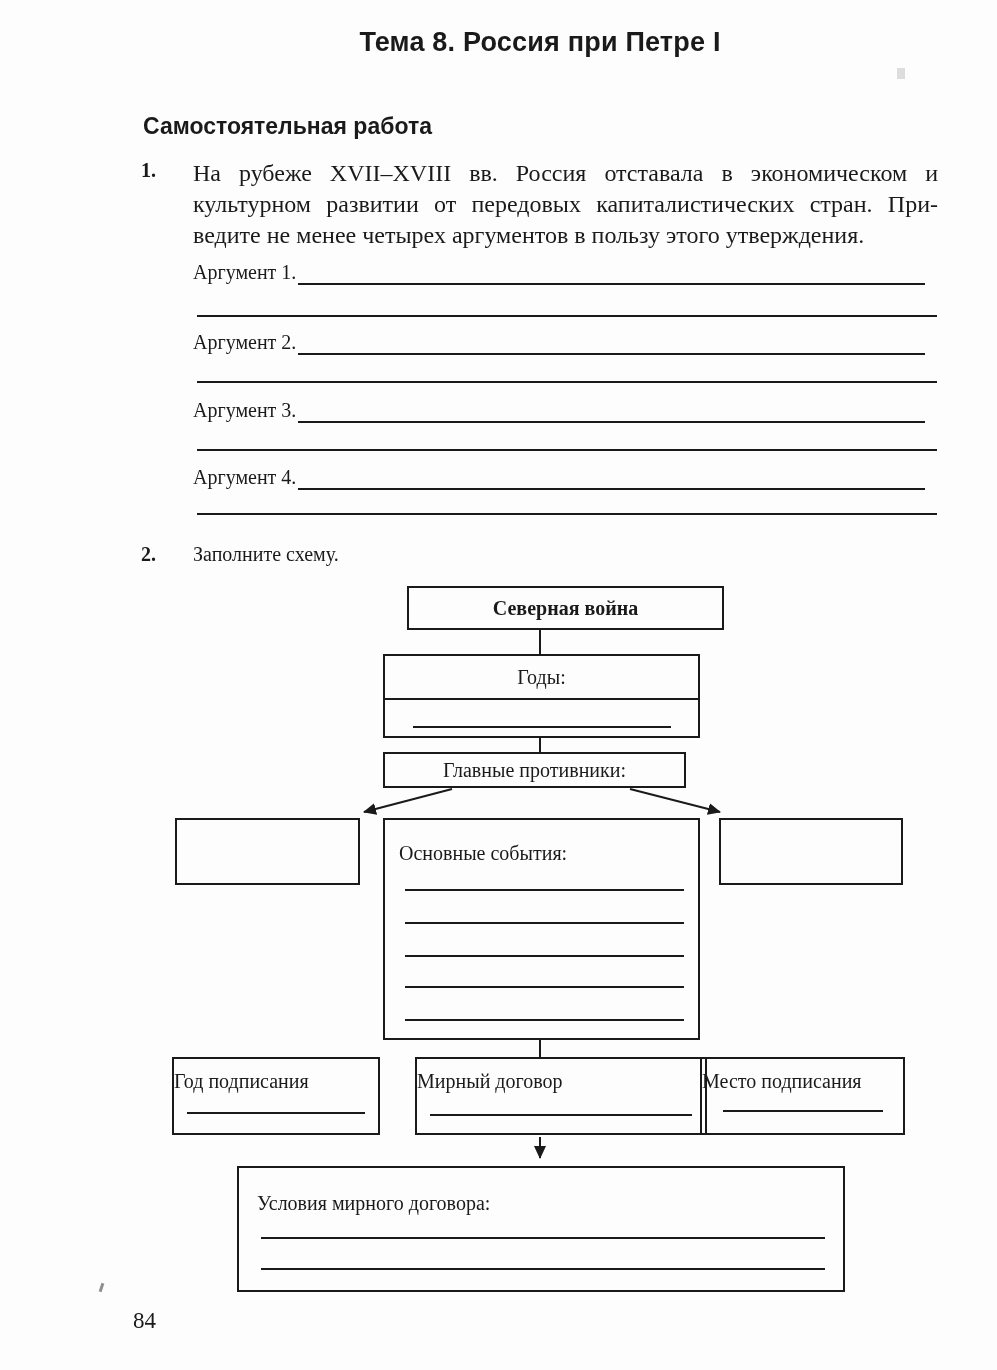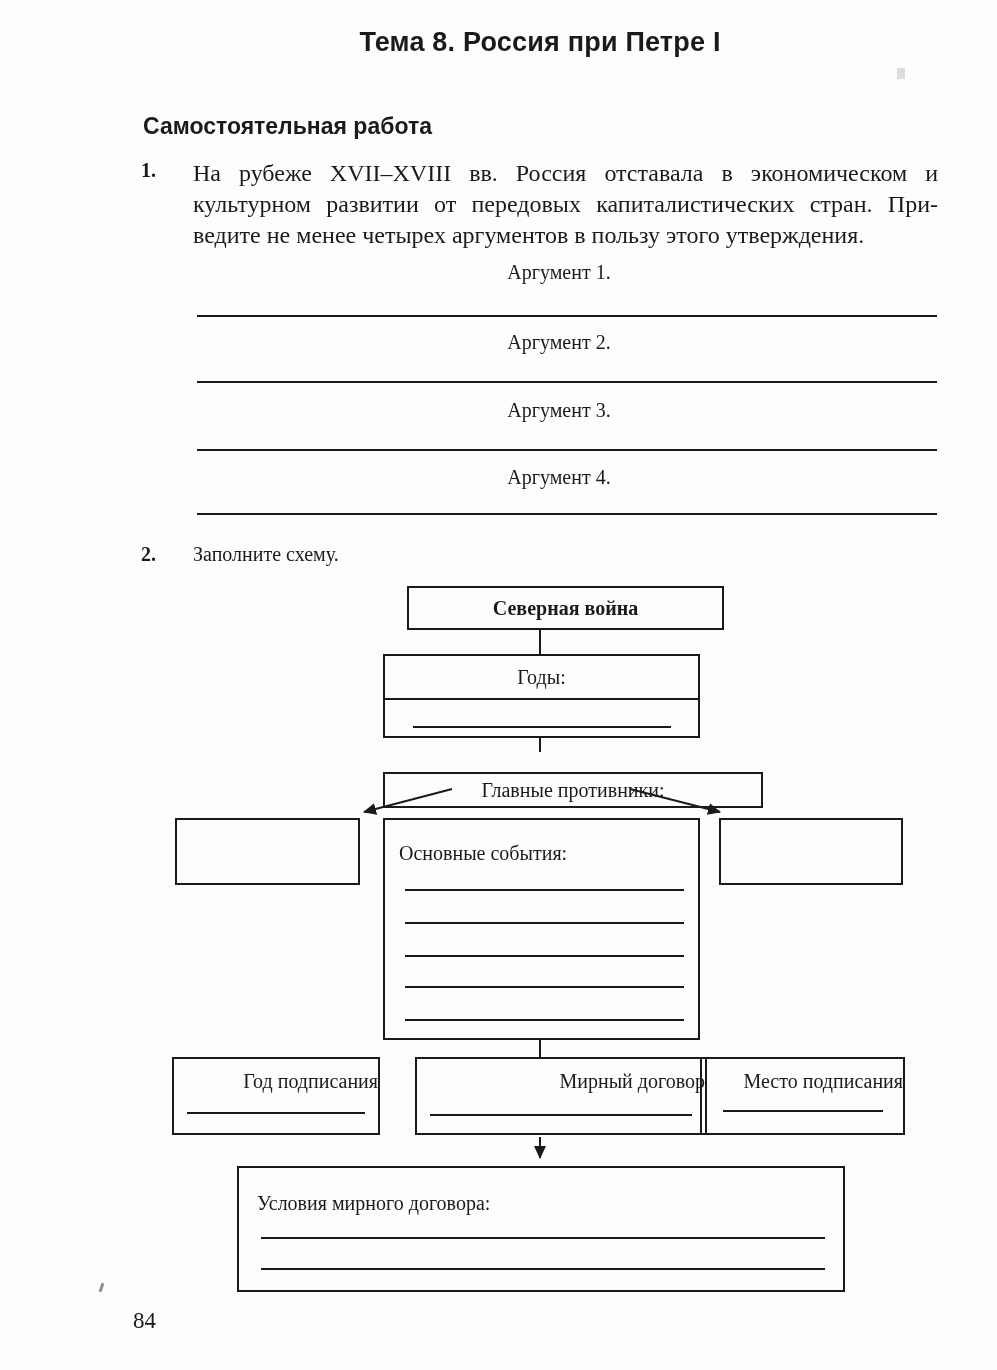--- a/index.html
+++ b/index.html
@@ -18,47 +18,47 @@
          font-family:"Liberation Sans","DejaVu Sans",sans-serif;font-weight:700;font-size:23px;}
 
   
   .t-num{position:absolute;left:141px;font-size:20px;font-weight:700;}
   .num1{top:159px;}
   .num2{top:543px;}
   .task1-text{position:absolute;left:193px;top:158px;width:745px;font-size:24px;line-height:31px;}
   .jline{text-align:justify;text-align-last:justify;white-space:normal;}
   .jline.last{text-align-last:left;}
 
-  .arg-row{position:absolute;left:193px;right:72px;height:26px;display:flex;align-items:center;flex-direction:column;}
+  .arg-row{position:absolute;left:193px;right:72px;height:26px;display:flex;align-items:flex-end;}
   .arg-label{font-size:20px;line-height:26px;white-space:nowrap;}
   .fill-line{flex:1;border-bottom:2px solid var(--ink);margin-left:2px;}
   .full-line{position:absolute;left:197px;right:60px;height:0;border-bottom:2px solid var(--ink);}
 
   .task2-instr{position:absolute;left:193px;top:543px;font-size:20px;}
 
   
   .box{position:absolute;border:2px solid var(--ink);background:transparent;}
   .c-box{display:flex;align-items:center;justify-content:center;}
   .box-war{left:383px;top:586px;width:317px;height:44px;font-weight:700;font-size:20px;margin-left:24px;}
   .box-years{left:383px;top:654px;width:317px;height:84px;}
   .years-top{position:absolute;left:0;top:0;right:0;height:42px;display:flex;align-items:center;justify-content:center;font-size:20px;border-radius:10px;}
   .years-bottom{position:absolute;left:0;top:42px;right:0;bottom:0;border-top:2px solid var(--ink);}
   .years-line{position:absolute;left:50%;transform:translateX(-50%);top:26px;width:258px;border-bottom:2px solid var(--ink);}
-  .box-opp{left:383px;top:752px;width:380px;height:36px;font-size:20px;margin-top:20px;}
+  .box-opp{left:383px;top:752px;width:303px;height:36px;font-size:20px;}
   .box-left{left:175px;top:818px;width:185px;height:67px;}
   .box-right{left:719px;top:818px;width:184px;height:67px;}
   .box-events{left:383px;top:818px;width:317px;height:222px;}
   .events-label{position:absolute;left:14px;top:22px;font-size:20px;}
   .ev-line{position:absolute;left:20px;right:14px;border-bottom:2px solid var(--ink);}
 
   .brow{top:1057px;height:78px;}
   .box-year{left:172px;width:208px;}
   .box-treaty{left:393px;width:292px;margin-left:22px;}
   .box-place{left:700px;width:205px;}
-  .brow-label{position:absolute;left:0;right:0;top:11px;text-align:right;font-size:20px;white-space:nowrap;}
+  .brow-label{position:absolute;left:0;right:0;top:11px;text-align:left;font-size:20px;white-space:nowrap;}
   .brow-line{position:absolute;left:50%;transform:translateX(-50%);border-bottom:2px solid var(--ink);}
 
   .box-cond{left:237px;top:1166px;width:608px;height:126px;}
   .cond-label{position:absolute;left:18px;top:24px;font-size:20px;}
   .cond-line{position:absolute;left:22px;width:564px;border-bottom:2px solid var(--ink);}
 
   .connectors{position:absolute;left:0;top:0;width:997px;height:1370px;pointer-events:none;}
 
   .page-number{position:absolute;left:133px;top:1308px;font-size:23px;}
 

